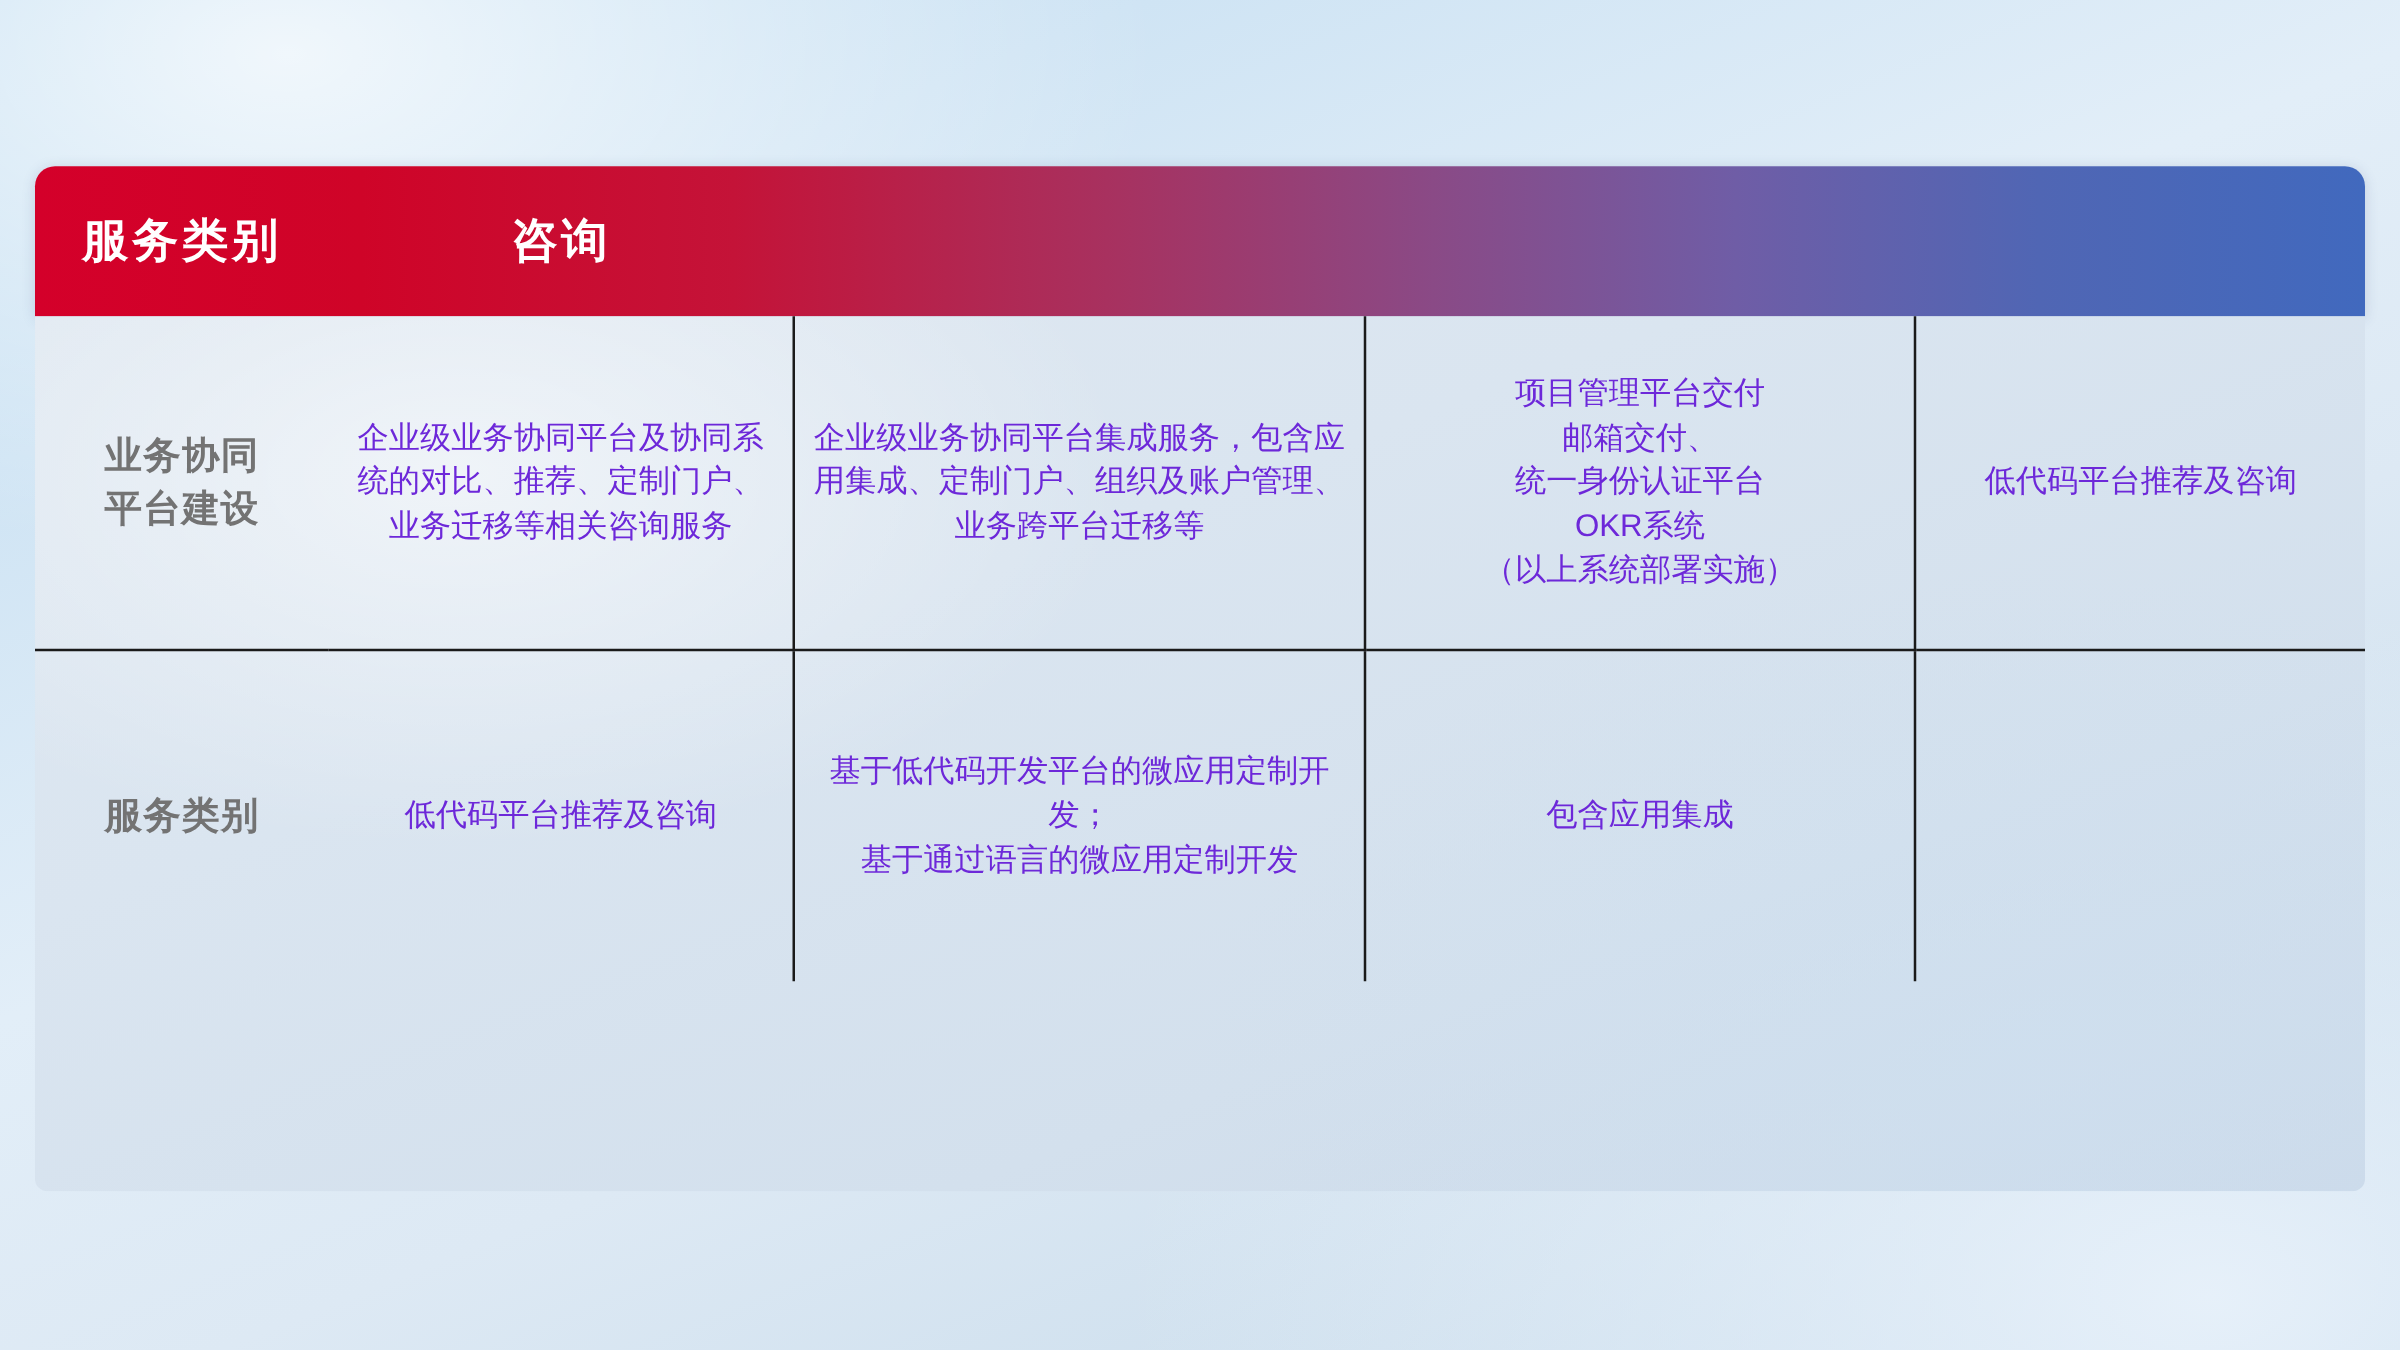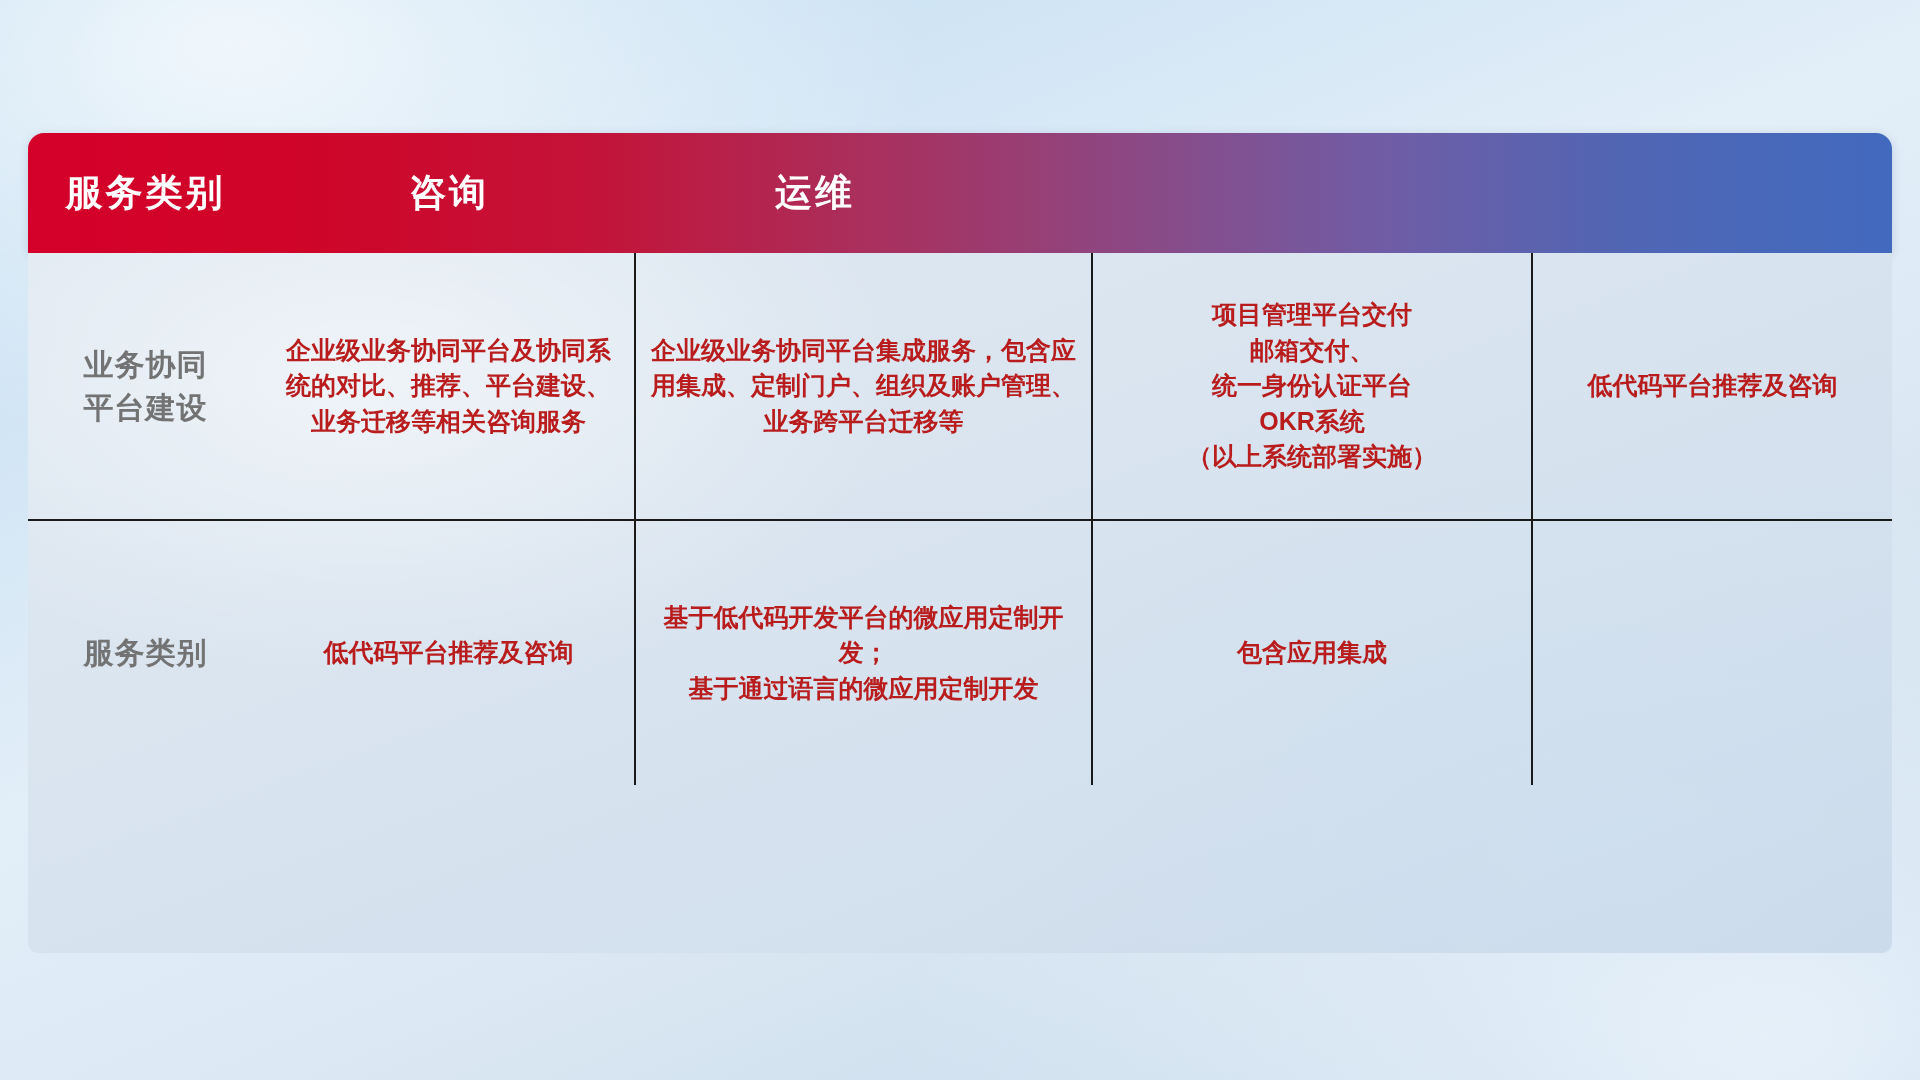--- a/index.html
+++ b/index.html
@@ -93,22 +93,21 @@
     table-layout: fixed;
   }
   .body-table td {
     border-right: 2px solid #1a1a1a;
     border-bottom: 2px solid #1a1a1a;
     vertical-align: middle;
     text-align: center;
     padding: 10px 14px;
     font-size: 25px;
     line-height: 1.42;
-    color: #b91c1c;
-    font-weight: bold;
+    color: #6d28d9;
   }
   .body-table tr:last-child td {
     border-bottom: none;
   }
   .body-table td:last-child {
     border-right: none;
   }
   .body-table td.cat {
     border-right: none;
     color: #737373;
@@ -132,40 +131,39 @@
 
 <div class="stage">
 
   <div class="table-card">
 
     <div class="header-band"></div>
 
     <div class="header-labels">
       <div class="header-cell" style="width:235px;">服务类别</div>
       <div class="header-cell" style="width:372px;">咨询</div>
-      <div class="header-cell" style="width:360px;">运维</div>
     </div>
 
     <div class="body-wrap"></div>
 
     <table class="body-table">
       <colgroup>
         <col style="width:235px;">
         <col style="width:372px;">
         <col style="width:457px;">
         <col style="width:440px;">
         <col style="width:360px;">
       </colgroup>
       <tbody>
         <tr class="row-1">
           <td class="cat">
             <span class="cell-text">业务协同<br>平台建设</span>
           </td>
           <td>
-            <span class="cell-text">企业级业务协同平台及协同系统的对比、推荐、平台建设、业务迁移等相关咨询服务</span>
+            <span class="cell-text">企业级业务协同平台及协同系统的对比、推荐、定制门户、业务迁移等相关咨询服务</span>
           </td>
           <td>
             <span class="cell-text">企业级业务协同平台集成服务，包含应用集成、定制门户、组织及账户管理、业务跨平台迁移等</span>
           </td>
           <td>
             <span class="cell-text">项目管理平台交付<br>邮箱交付、<br>统一身份认证平台<br>OKR系统<br>（以上系统部署实施）</span>
           </td>
           <td>
             <span class="cell-text">低代码平台推荐及咨询</span>
           </td>

